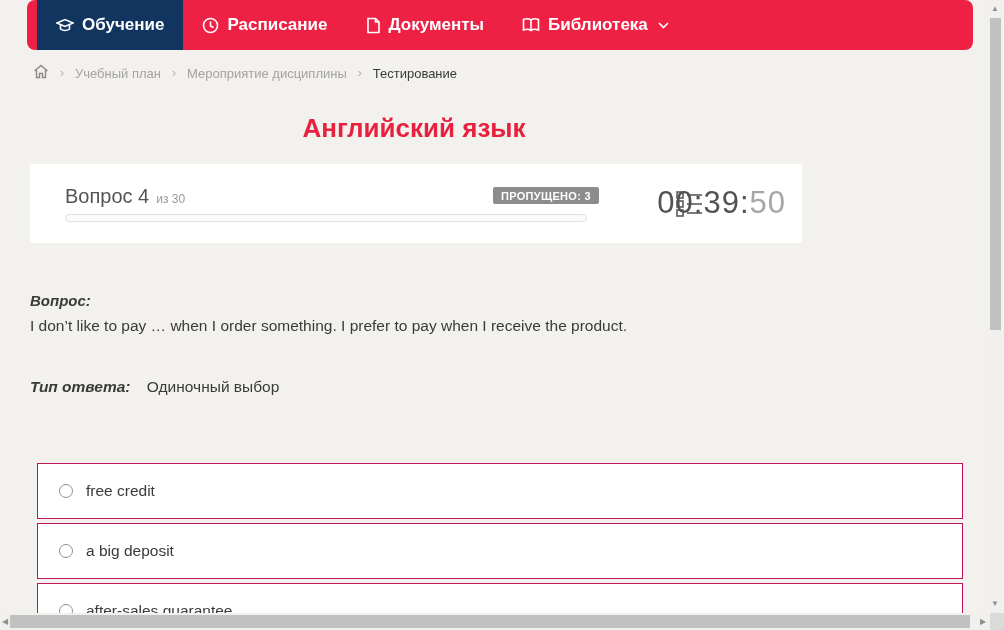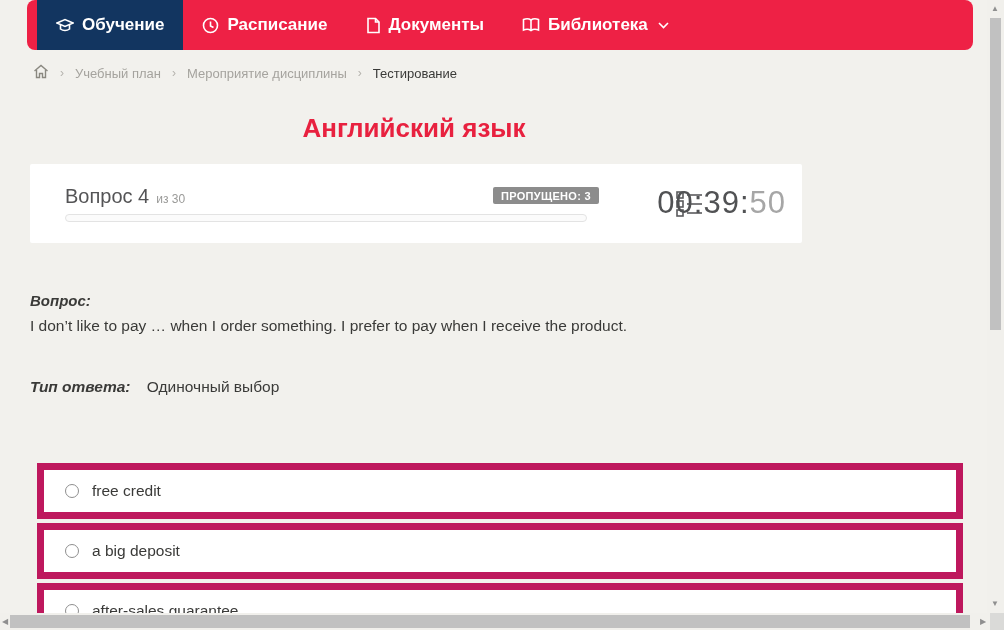--- a/index.html
+++ b/index.html
@@ -75,21 +75,21 @@
     position:absolute; left:30px; top:317px; width:900px;
     font-size:15.5px; color:#3a3a38;
   }
   .q-type-row { position:absolute; left:30px; top:378px; font-size:15.5px; }
   .q-type-label { font-weight:bold; font-style:italic; }
   .q-type-value { margin-left:12px; }
 
   
   .options { position:absolute; left:37px; top:463px; width:926px; }
   .option {
-    height:56px; background:#ffffff; border:7px solid #be185d;
+    height:56px; background:#ffffff; border:1px solid #be185d;
     margin-bottom:4px; display:flex; align-items:center; cursor:pointer;
   }
   .radio {
     width:14px; height:14px; border:1px solid #8f8f8f; border-radius:50%;
     margin-left:21px; background:#ffffff; flex:none;
   }
   .option-label { margin-left:13px; font-size:15.5px; color:#3a3a38; }
 
   
   .vscroll {

